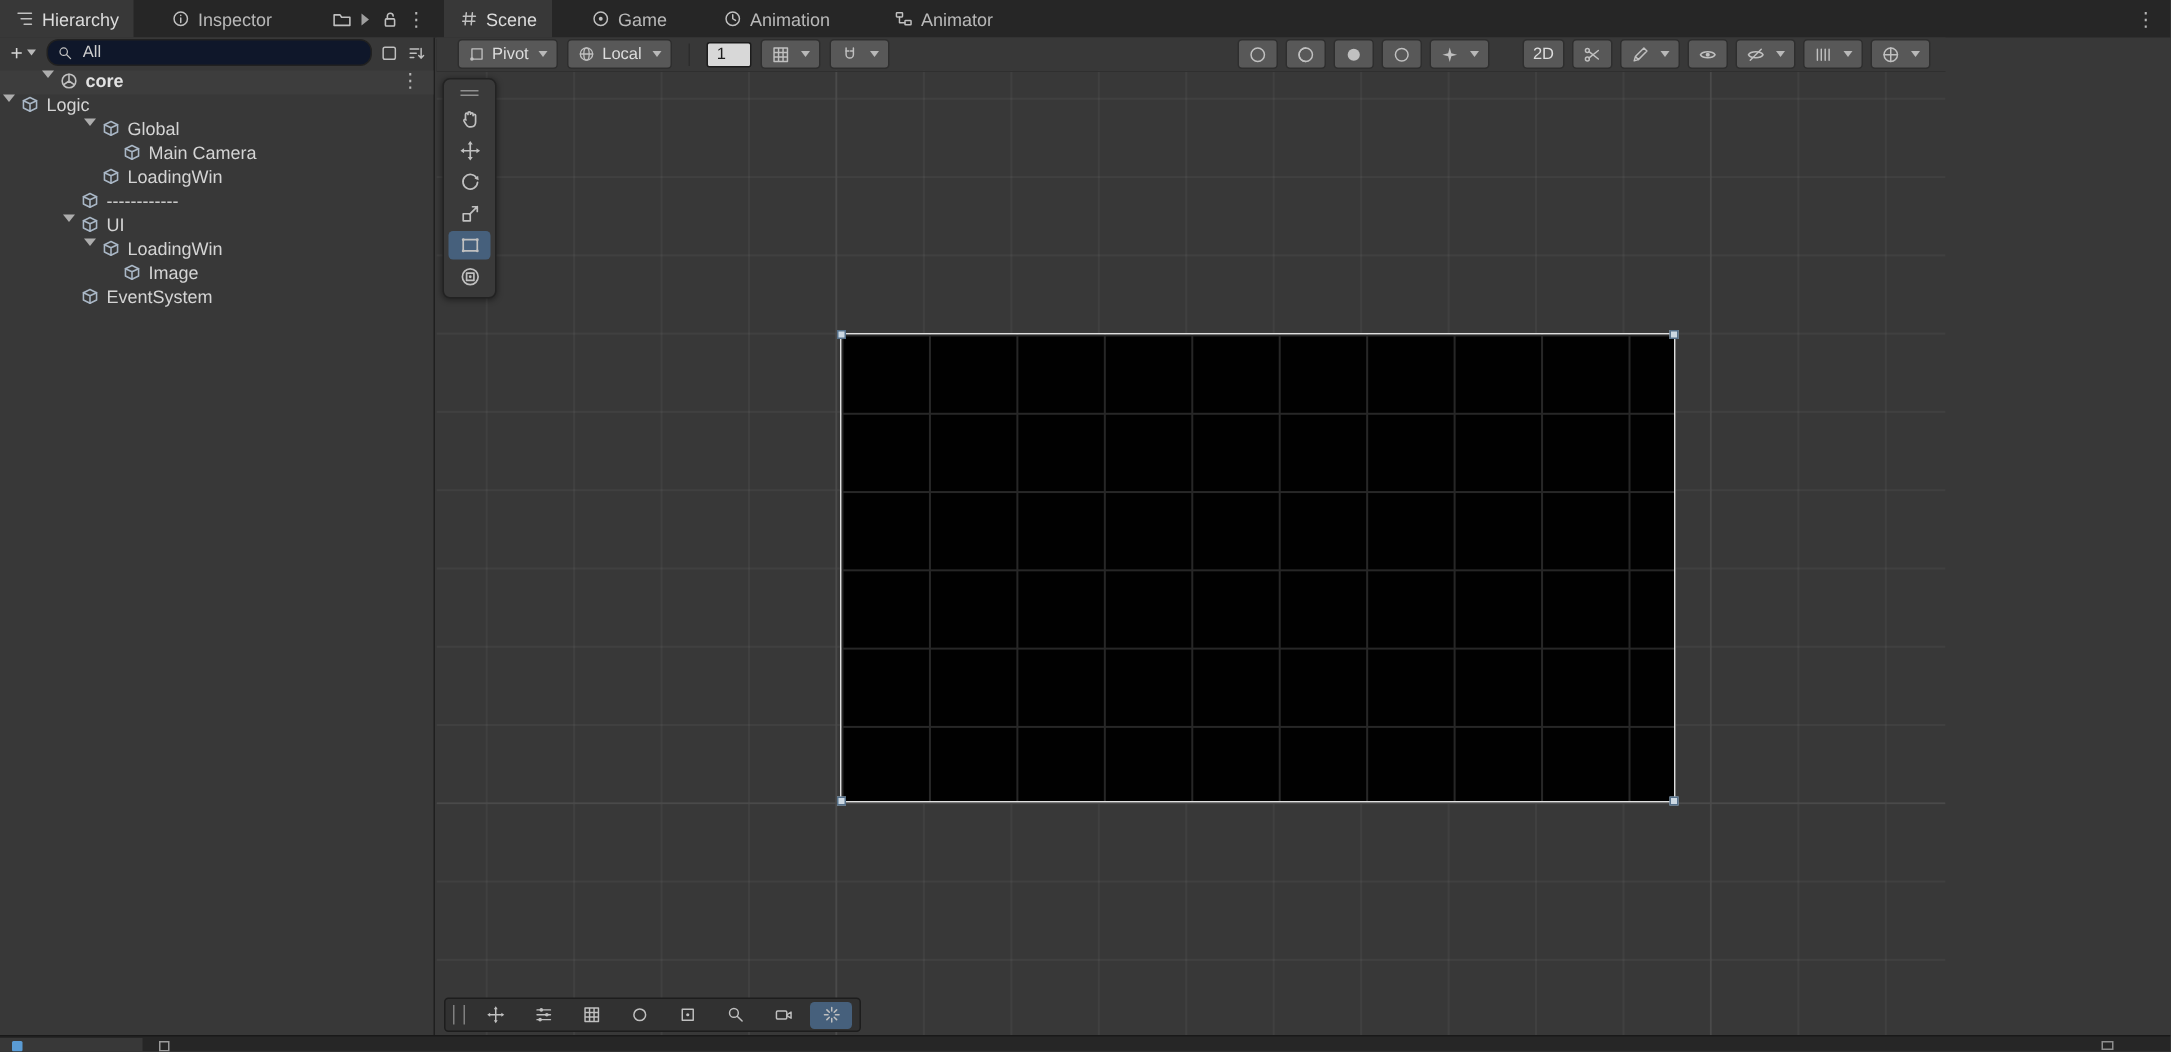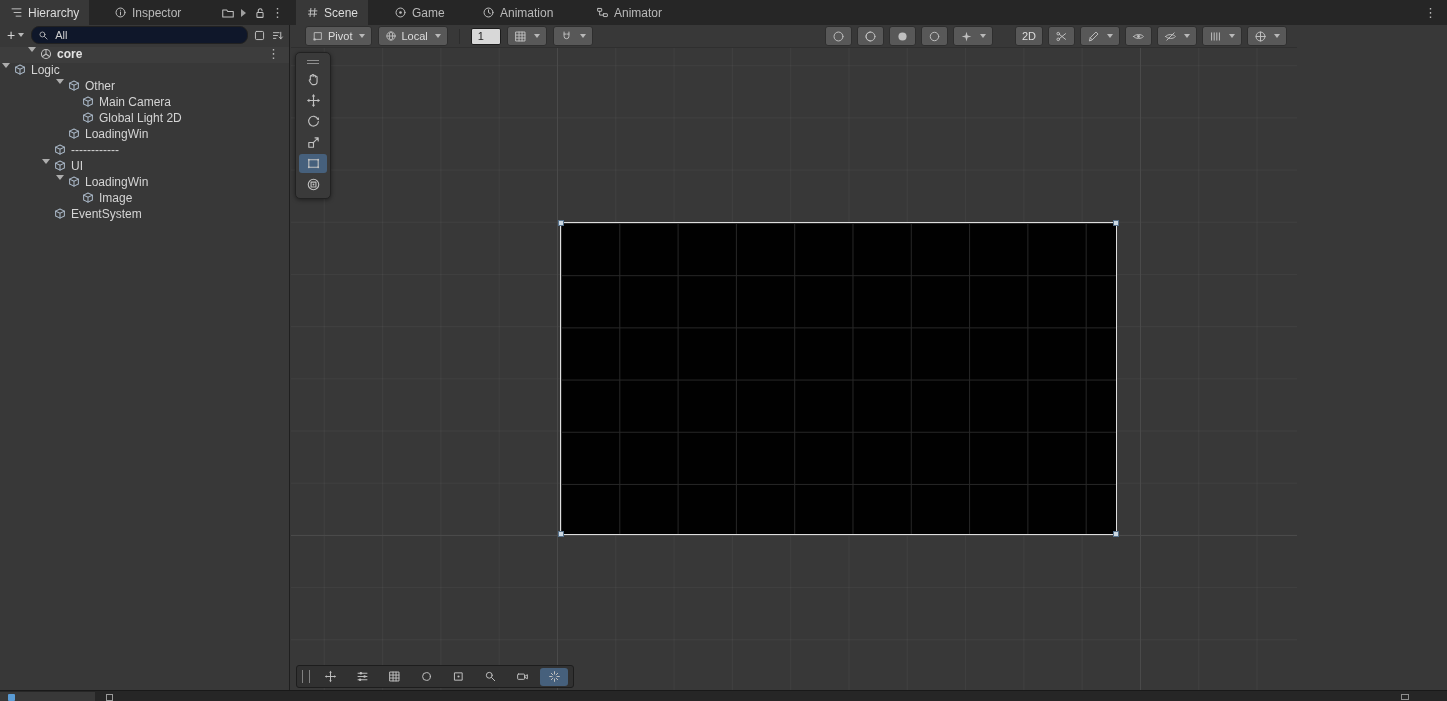--- a/index.html
+++ b/index.html
@@ -200,37 +200,29 @@
         <span class="tlabel">Logic</span>
       </div>
       <div class="trow" style="padding-left:54px">
         <span class="sp">
             <span class="tri"></span>
           </span>
         <svg class="i cube ticon" width="14" height="14" viewBox="0 0 16 16">
             <path d="M8 2.3 L13 4.7 V10.3 L8 12.7 L3 10.3 V4.7 Z"></path>
             <path d="M3 4.7 L8 7.1 L13 4.7 M8 7.1 V12.7"></path>
           </svg>
-        <span class="tlabel">Other</span>
+        <span class="tlabel">Global</span>
       </div>
       <div class="trow" style="padding-left:68px">
         <span class="sp"></span>
         <svg class="i cube ticon" width="14" height="14" viewBox="0 0 16 16">
             <path d="M8 2.3 L13 4.7 V10.3 L8 12.7 L3 10.3 V4.7 Z"></path>
             <path d="M3 4.7 L8 7.1 L13 4.7 M8 7.1 V12.7"></path>
           </svg>
         <span class="tlabel">Main Camera</span>
-      </div>
-      <div class="trow" style="padding-left:68px">
-        <span class="sp"></span>
-        <svg class="i cube ticon" width="14" height="14" viewBox="0 0 16 16">
-            <path d="M8 2.3 L13 4.7 V10.3 L8 12.7 L3 10.3 V4.7 Z"></path>
-            <path d="M3 4.7 L8 7.1 L13 4.7 M8 7.1 V12.7"></path>
-          </svg>
-        <span class="tlabel">Global Light 2D</span>
       </div>
       <div class="trow" style="padding-left:54px">
         <span class="sp"></span>
         <svg class="i cube ticon" width="14" height="14" viewBox="0 0 16 16">
             <path d="M8 2.3 L13 4.7 V10.3 L8 12.7 L3 10.3 V4.7 Z"></path>
             <path d="M3 4.7 L8 7.1 L13 4.7 M8 7.1 V12.7"></path>
           </svg>
         <span class="tlabel">LoadingWin</span>
       </div>
       <div class="trow" style="padding-left:40px">

